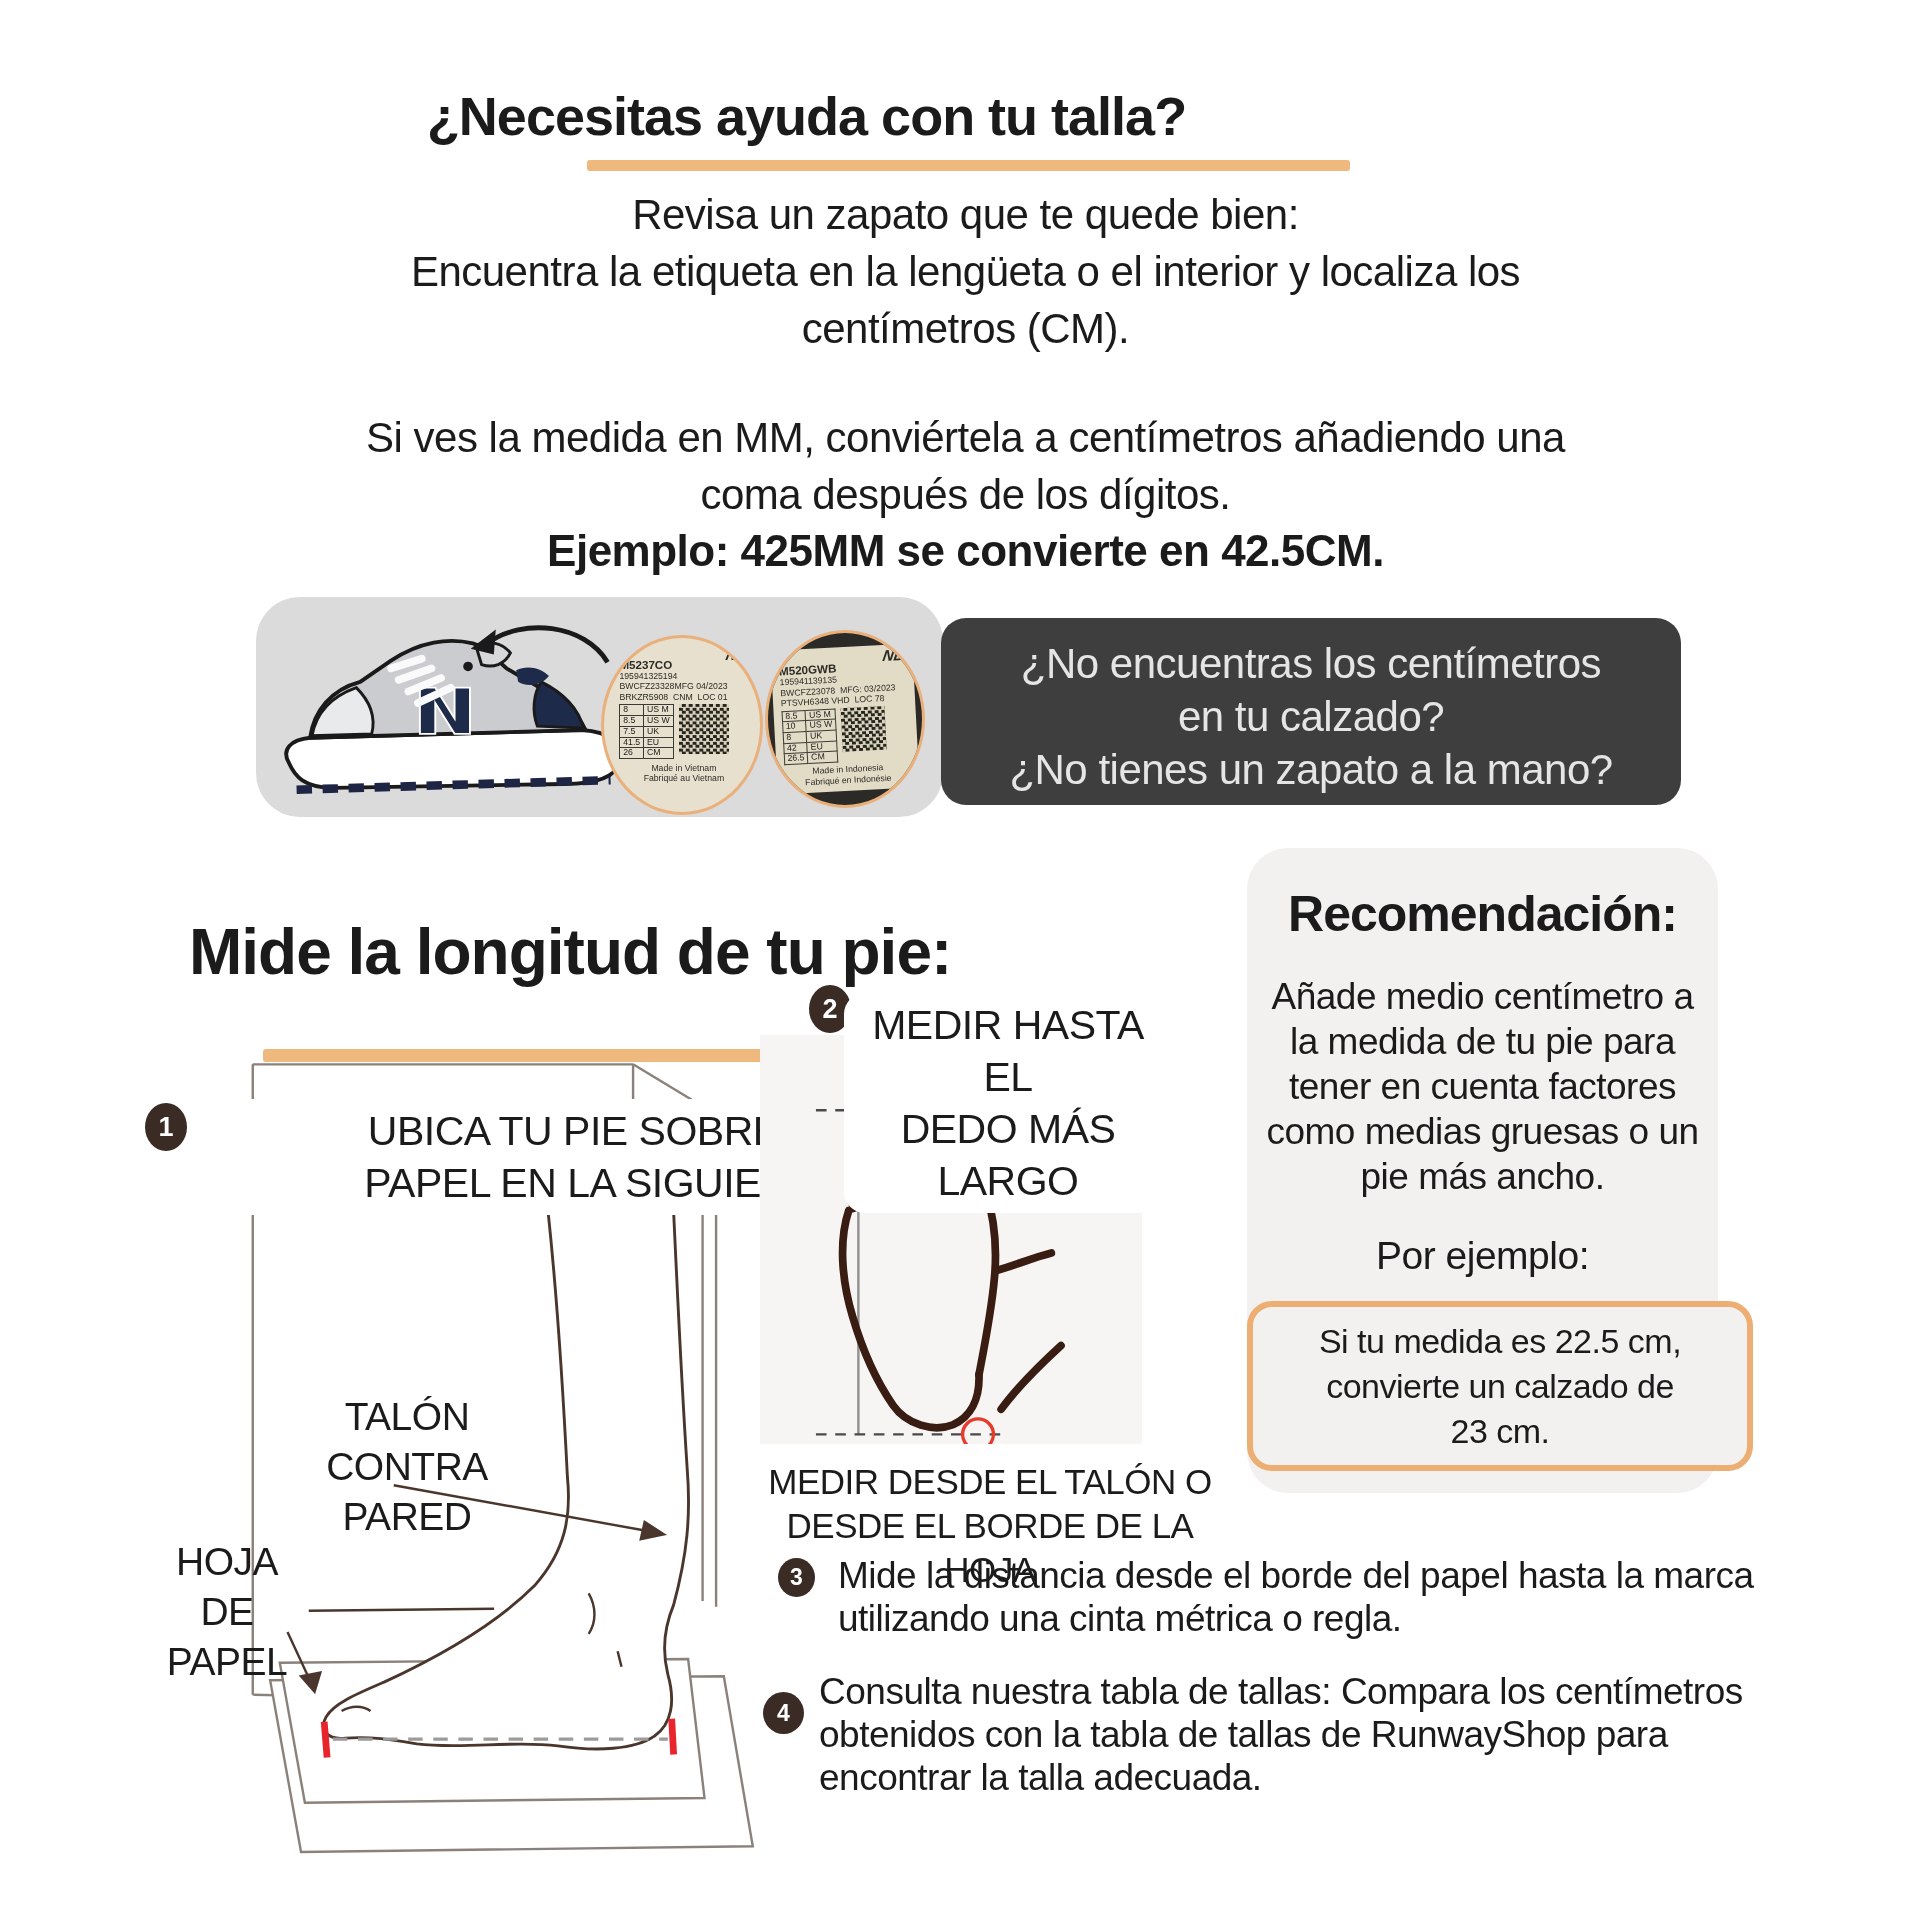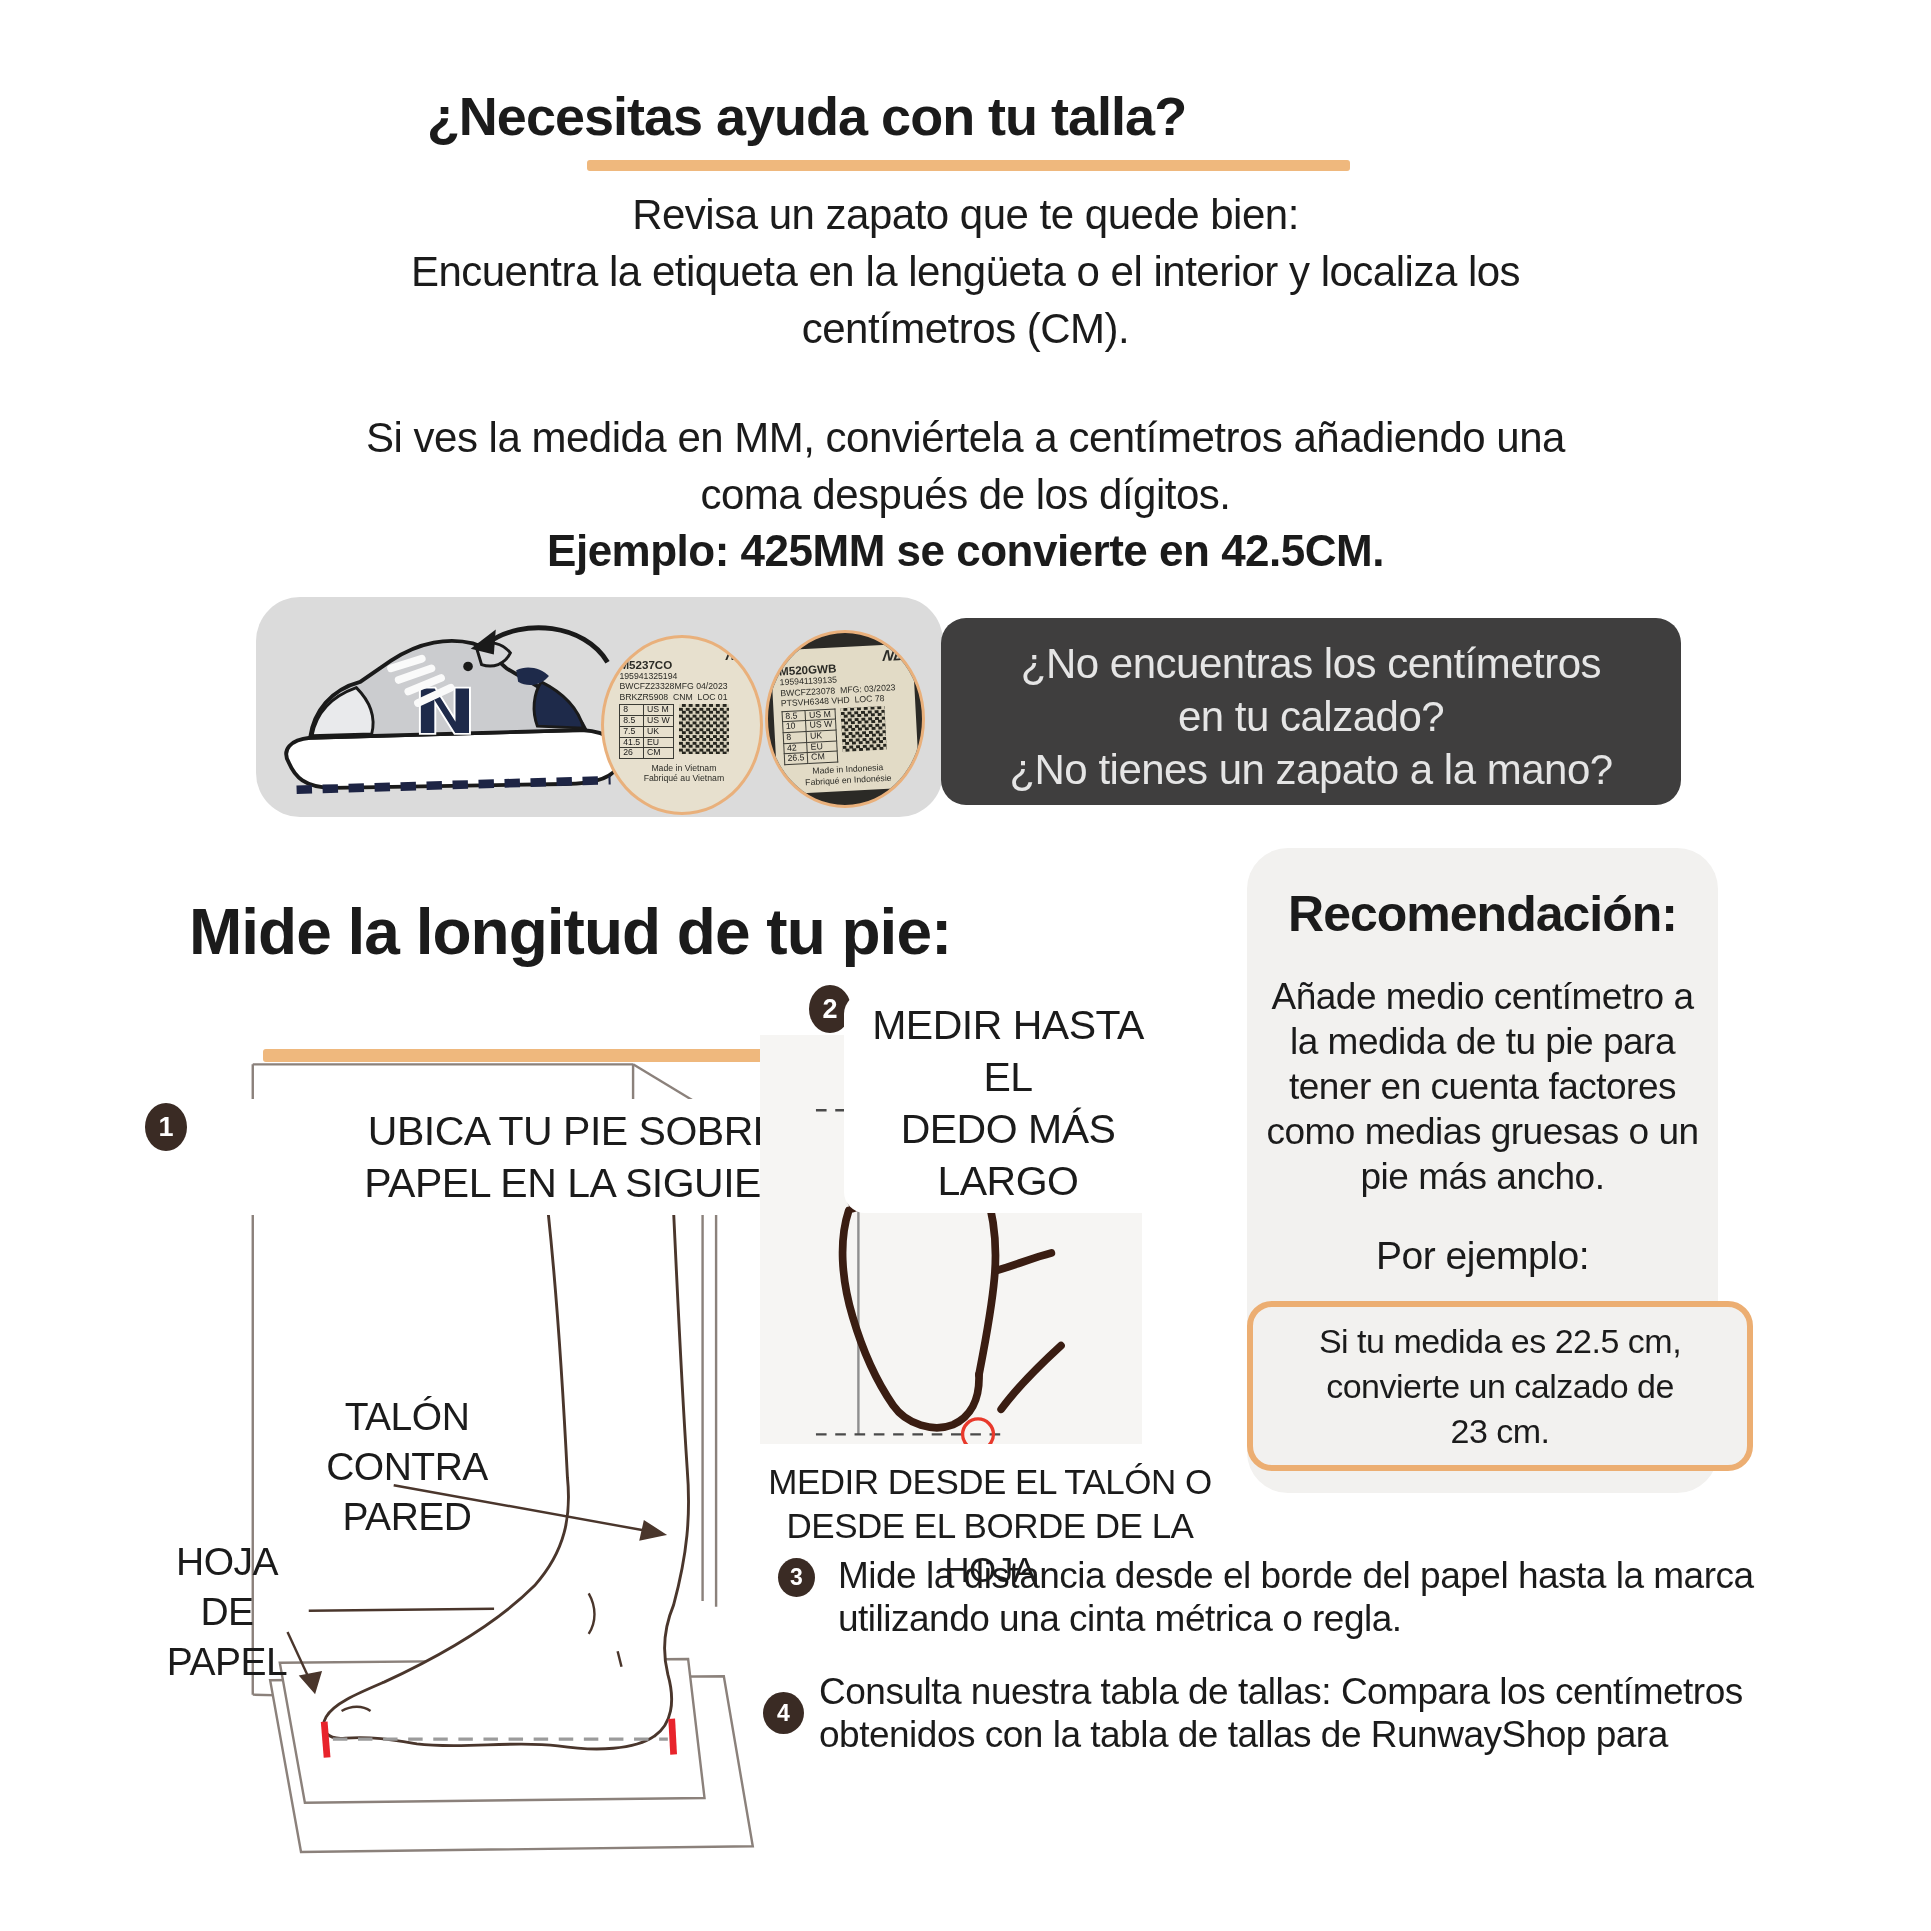--- a/index.html
+++ b/index.html
@@ -170,21 +170,21 @@
       <div class="lbl-inner c">Fabriqué en Indonésie</div>
     </div>
   </div>
 
   <div class="abs darkbox" style="left:941px;top:618px;width:740px;height:187px;">
     <div>¿No encuentras los centímetros</div>
     <div>en tu calzado?</div>
     <div>¿No tienes un zapato a la mano?</div>
   </div>
 
-  <div class="abs h2" style="left:189px;top:895px;">Mide la longitud de tu pie:</div>
+  <div class="abs h2" style="left:189px;top:915px;">Mide la longitud de tu pie:</div>
   <div class="abs rule" style="left:263px;top:1049px;width:743px;height:12.6px;"></div>
 
   <svg class="abs" style="left:135px;top:1014px;" width="695" height="898" viewBox="0 0 720 930">
     <g stroke="#8B817B" stroke-width="2.5" fill="none">
       <path d="M122,52 L516,52"></path>
       <path d="M122,52 L122,705"></path>
       <path d="M516,52 L516,740"></path>
       <path d="M516,52 L602,104"></path>
       <path d="M602,104 L602,614"></path>
       <path d="M588,112 L588,608"></path>
@@ -268,20 +268,21 @@
     <div>Mide la distancia desde el borde del papel hasta la marca</div>
     <div>utilizando una cinta métrica o regla.</div>
   </div>
 
   <div class="abs badge" style="left:763px;top:1692px;width:41px;height:42px;font-size:23px;">
     <span>4</span>
   </div>
   <div class="abs stepbody" style="left:819px;top:1670px;width:1033px;">
     <div>Consulta nuestra tabla de tallas: Compara los centímetros</div>
     <div>obtenidos con la tabla de tallas de RunwayShop para</div>
+    <div>encontrar la talla adecuada.</div>
   </div>
 
   <div class="abs recbox" style="left:1247px;top:848px;width:471px;height:645px;">
     <div class="rec-title" style="margin-top:37px;">Recomendación:</div>
     <div class="rec-body" style="margin-top:31px;">
       <div>Añade medio centímetro a</div>
       <div>la medida de tu pie para</div>
       <div>tener en cuenta factores</div>
       <div>como medias gruesas o un</div>
       <div>pie más ancho.</div>

